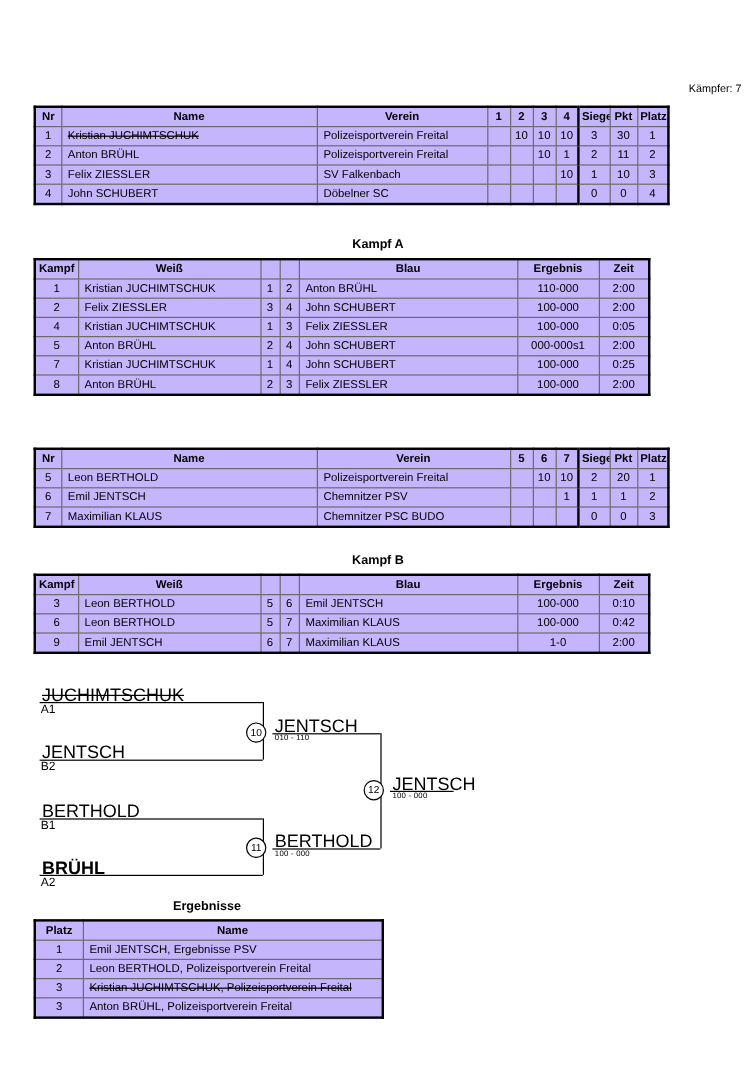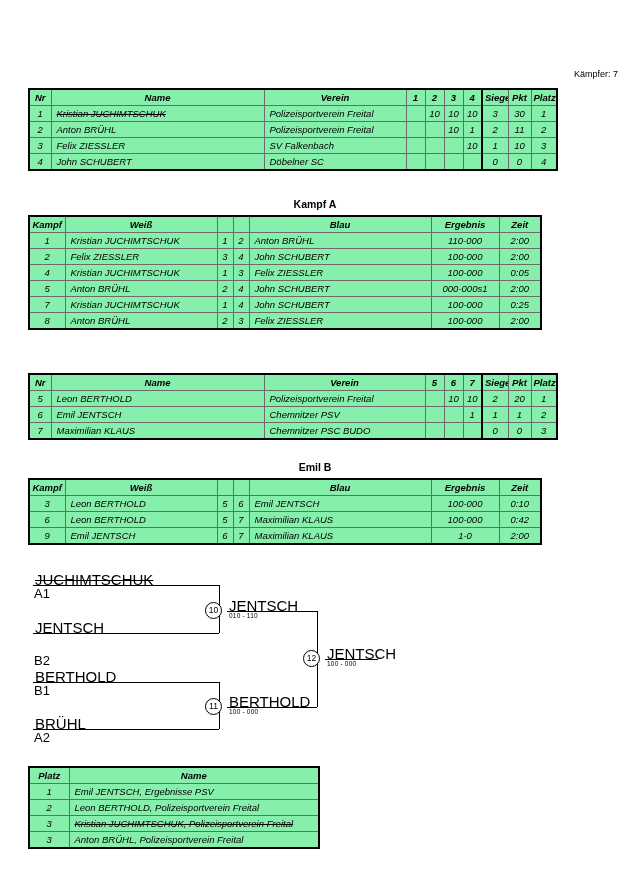--- a/index.html
+++ b/index.html
@@ -30,23 +30,22 @@
   .kaempfer-count{
     position:absolute;right:12px;top:69px;
     font-size:9px;
   }
 
   
   table.t{
     border-collapse:collapse;
     position:absolute;
     font-size:9.5px;
-    background:#86efac;
+    background:#c4b5fd;
     table-layout:fixed;
-    font-style:italic;
   }
   table.t td,table.t th{
     border:1px solid #6b6b6b;
     padding:0 2px;
     height:15px;
     line-height:15px;
     font-weight:normal;
     overflow:hidden;
     white-space:nowrap;
   }
@@ -56,21 +55,21 @@
   .lft{text-align:left;padding-left:5px !important;}
   .strike{text-decoration:line-through;}
   .thick-l{border-left:2px solid #000 !important;}
 
   
   .bracket{position:absolute;left:0;top:0;width:630px;height:891px;pointer-events:none;}
   .bk-name{
     position:absolute;font-size:15px;white-space:nowrap;
   }
   .bk-seed{
-    position:absolute;font-size:13px;white-space:nowrap;
+    position:absolute;font-size:10px;white-space:nowrap;
   }
   .bk-score{
     position:absolute;font-size:6.5px;white-space:nowrap;letter-spacing:.2px;
   }
   .bk-num{
     position:absolute;
     width:15px;height:15px;border:1.2px solid #000;border-radius:50%;
     background:#fff;
     font-size:8.5px;line-height:14px;text-align:center;
   }
@@ -298,21 +297,21 @@
           <td class="ctr"></td>
           <td class="ctr"></td>
           <td class="ctr"></td>
           <td class="ctr thick-l">0</td>
           <td class="ctr">0</td>
           <td class="ctr">3</td>
         </tr>
       </tbody>
   </table>
 
-  <div class="sub-title" style="top:461px;">Emil B</div>
+  <div class="sub-title" style="top:461px;">Kampf B</div>
   <table class="t" id="kampf-b-table" style="left:28px;top:478px;width:512px;">
     <colgroup>
       <col style="width:36px">
         <col style="width:152px">
       <col style="width:16px">
         <col style="width:16px">
       <col style="width:182px">
         <col style="width:68px">
         <col style="width:42px">
     </colgroup>
@@ -359,52 +358,53 @@
   </table>
 
   <div class="bracket">
 
     <div class="bk-name strike" style="left:35px;top:571px;">JUCHIMTSCHUK</div>
     <div class="hline" style="left:33px;top:585px;width:186px;"></div>
     <div class="bk-seed" style="left:34px;top:586px;">A1</div>
 
     <div class="bk-name" style="left:35px;top:619px;">JENTSCH</div>
     <div class="hline" style="left:33px;top:633px;width:186px;"></div>
-    <div class="bk-seed" style="left:34px;top:634px;margin-top:19px;">B2</div>
+    <div class="bk-seed" style="left:34px;top:634px;">B2</div>
 
     <div class="vline" style="left:219px;top:585px;height:48px;"></div>
 
     <div class="bk-num" style="left:205px;top:602px;">10</div>
     <div class="bk-name" style="left:229px;top:597px;">JENTSCH</div>
     <div class="hline" style="left:227px;top:611px;width:90px;"></div>
     <div class="bk-score" style="left:229px;top:612px;">010 - 110</div>
 
     <div class="bk-name" style="left:35px;top:668px;">BERTHOLD</div>
     <div class="hline" style="left:33px;top:682px;width:186px;"></div>
     <div class="bk-seed" style="left:34px;top:683px;">B1</div>
 
-    <div class="bk-name" style="left:35px;top:715px;">BRÜHL</div>
+    <div class="bk-name" style="left:35px;top:715px;font-weight:bold;">BRÜHL</div>
     <div class="hline" style="left:33px;top:729px;width:186px;"></div>
     <div class="bk-seed" style="left:34px;top:730px;">A2</div>
 
     <div class="vline" style="left:219px;top:682px;height:47px;"></div>
 
     <div class="bk-num" style="left:205px;top:698px;">11</div>
     <div class="bk-name" style="left:229px;top:693px;">BERTHOLD</div>
     <div class="hline" style="left:227px;top:707px;width:90px;"></div>
     <div class="bk-score" style="left:229px;top:708px;">100 - 000</div>
 
     <div class="vline" style="left:317px;top:611px;height:96px;"></div>
 
     <div class="bk-num" style="left:303px;top:650px;">12</div>
     <div class="bk-name" style="left:327px;top:645px;">JENTSCH</div>
     <div class="hline" style="left:325px;top:659px;width:53px;"></div>
     <div class="bk-score" style="left:327px;top:660px;">100 - 000</div>
   </div>
 
+  <div class="sub-title" style="left:0;width:345px;top:749px;">Ergebnisse</div>
   <table class="t" id="results-table" style="left:28px;top:766px;width:290px;">
     <colgroup>
         <col style="width:40px">
         <col style="width:250px">
       </colgroup>
     <thead>
       <tr>
         <th class="ctr">Platz</th>
         <th class="ctr">Name</th>
       </tr>

